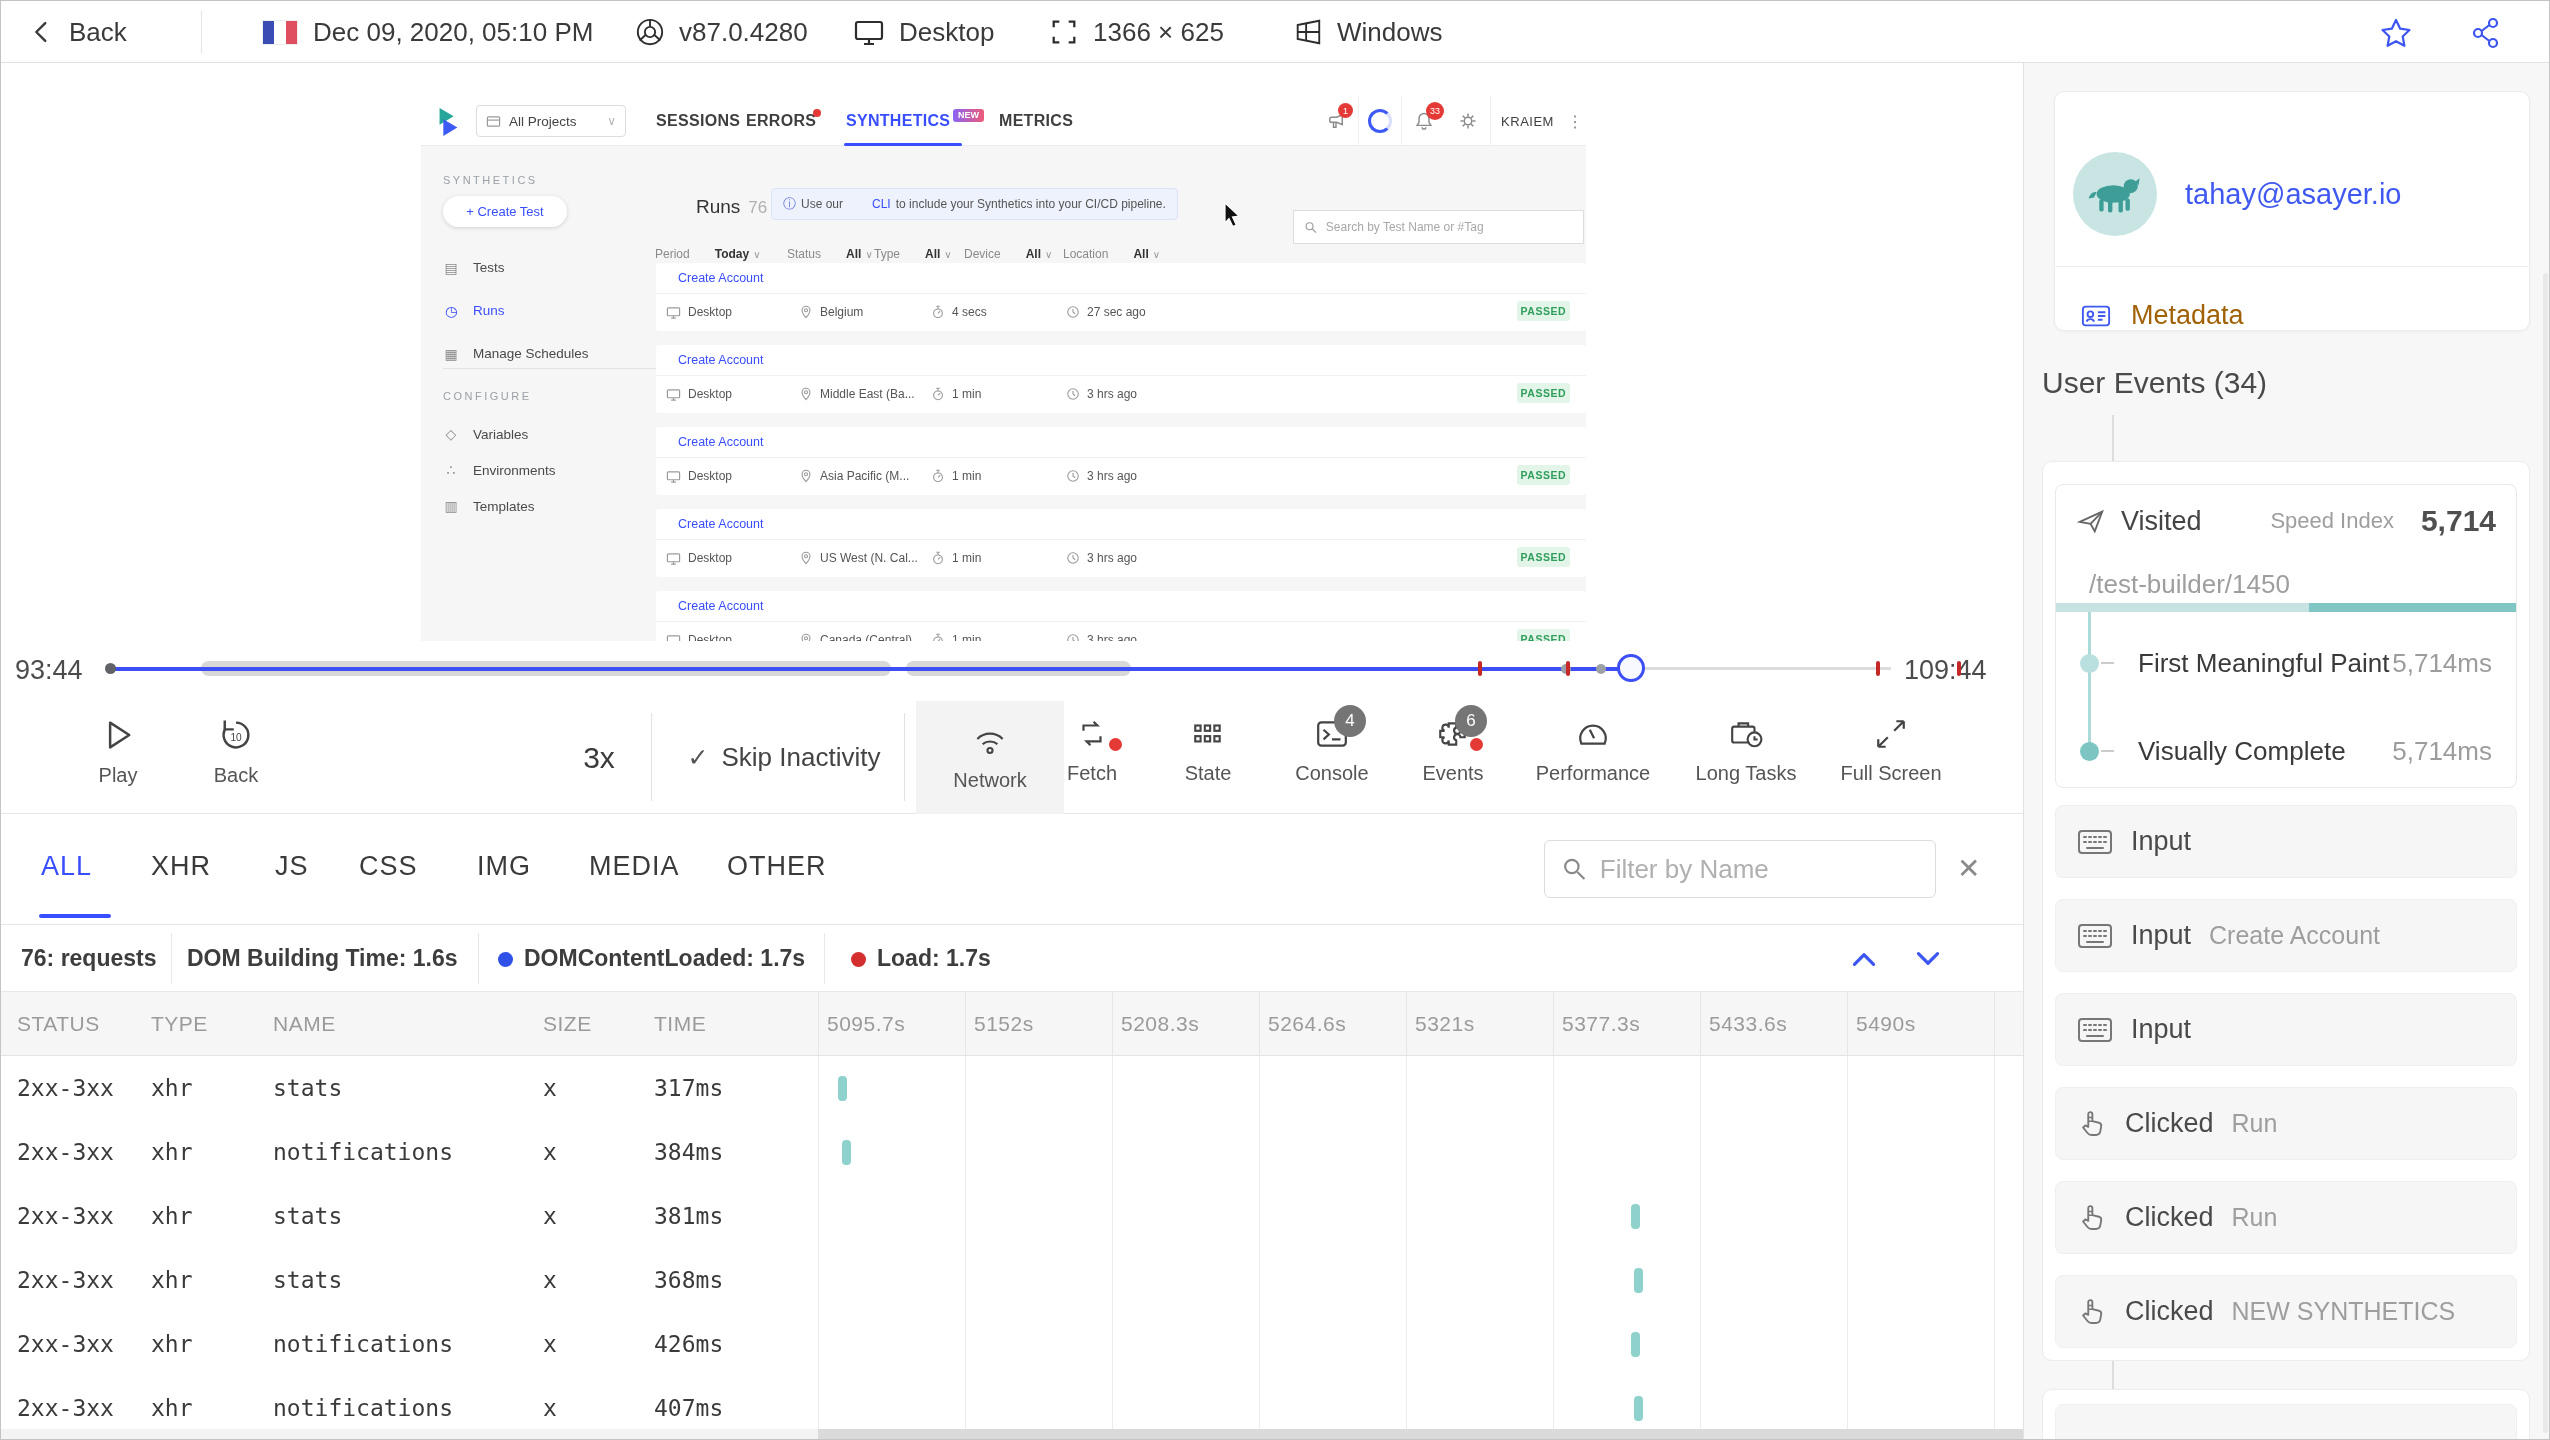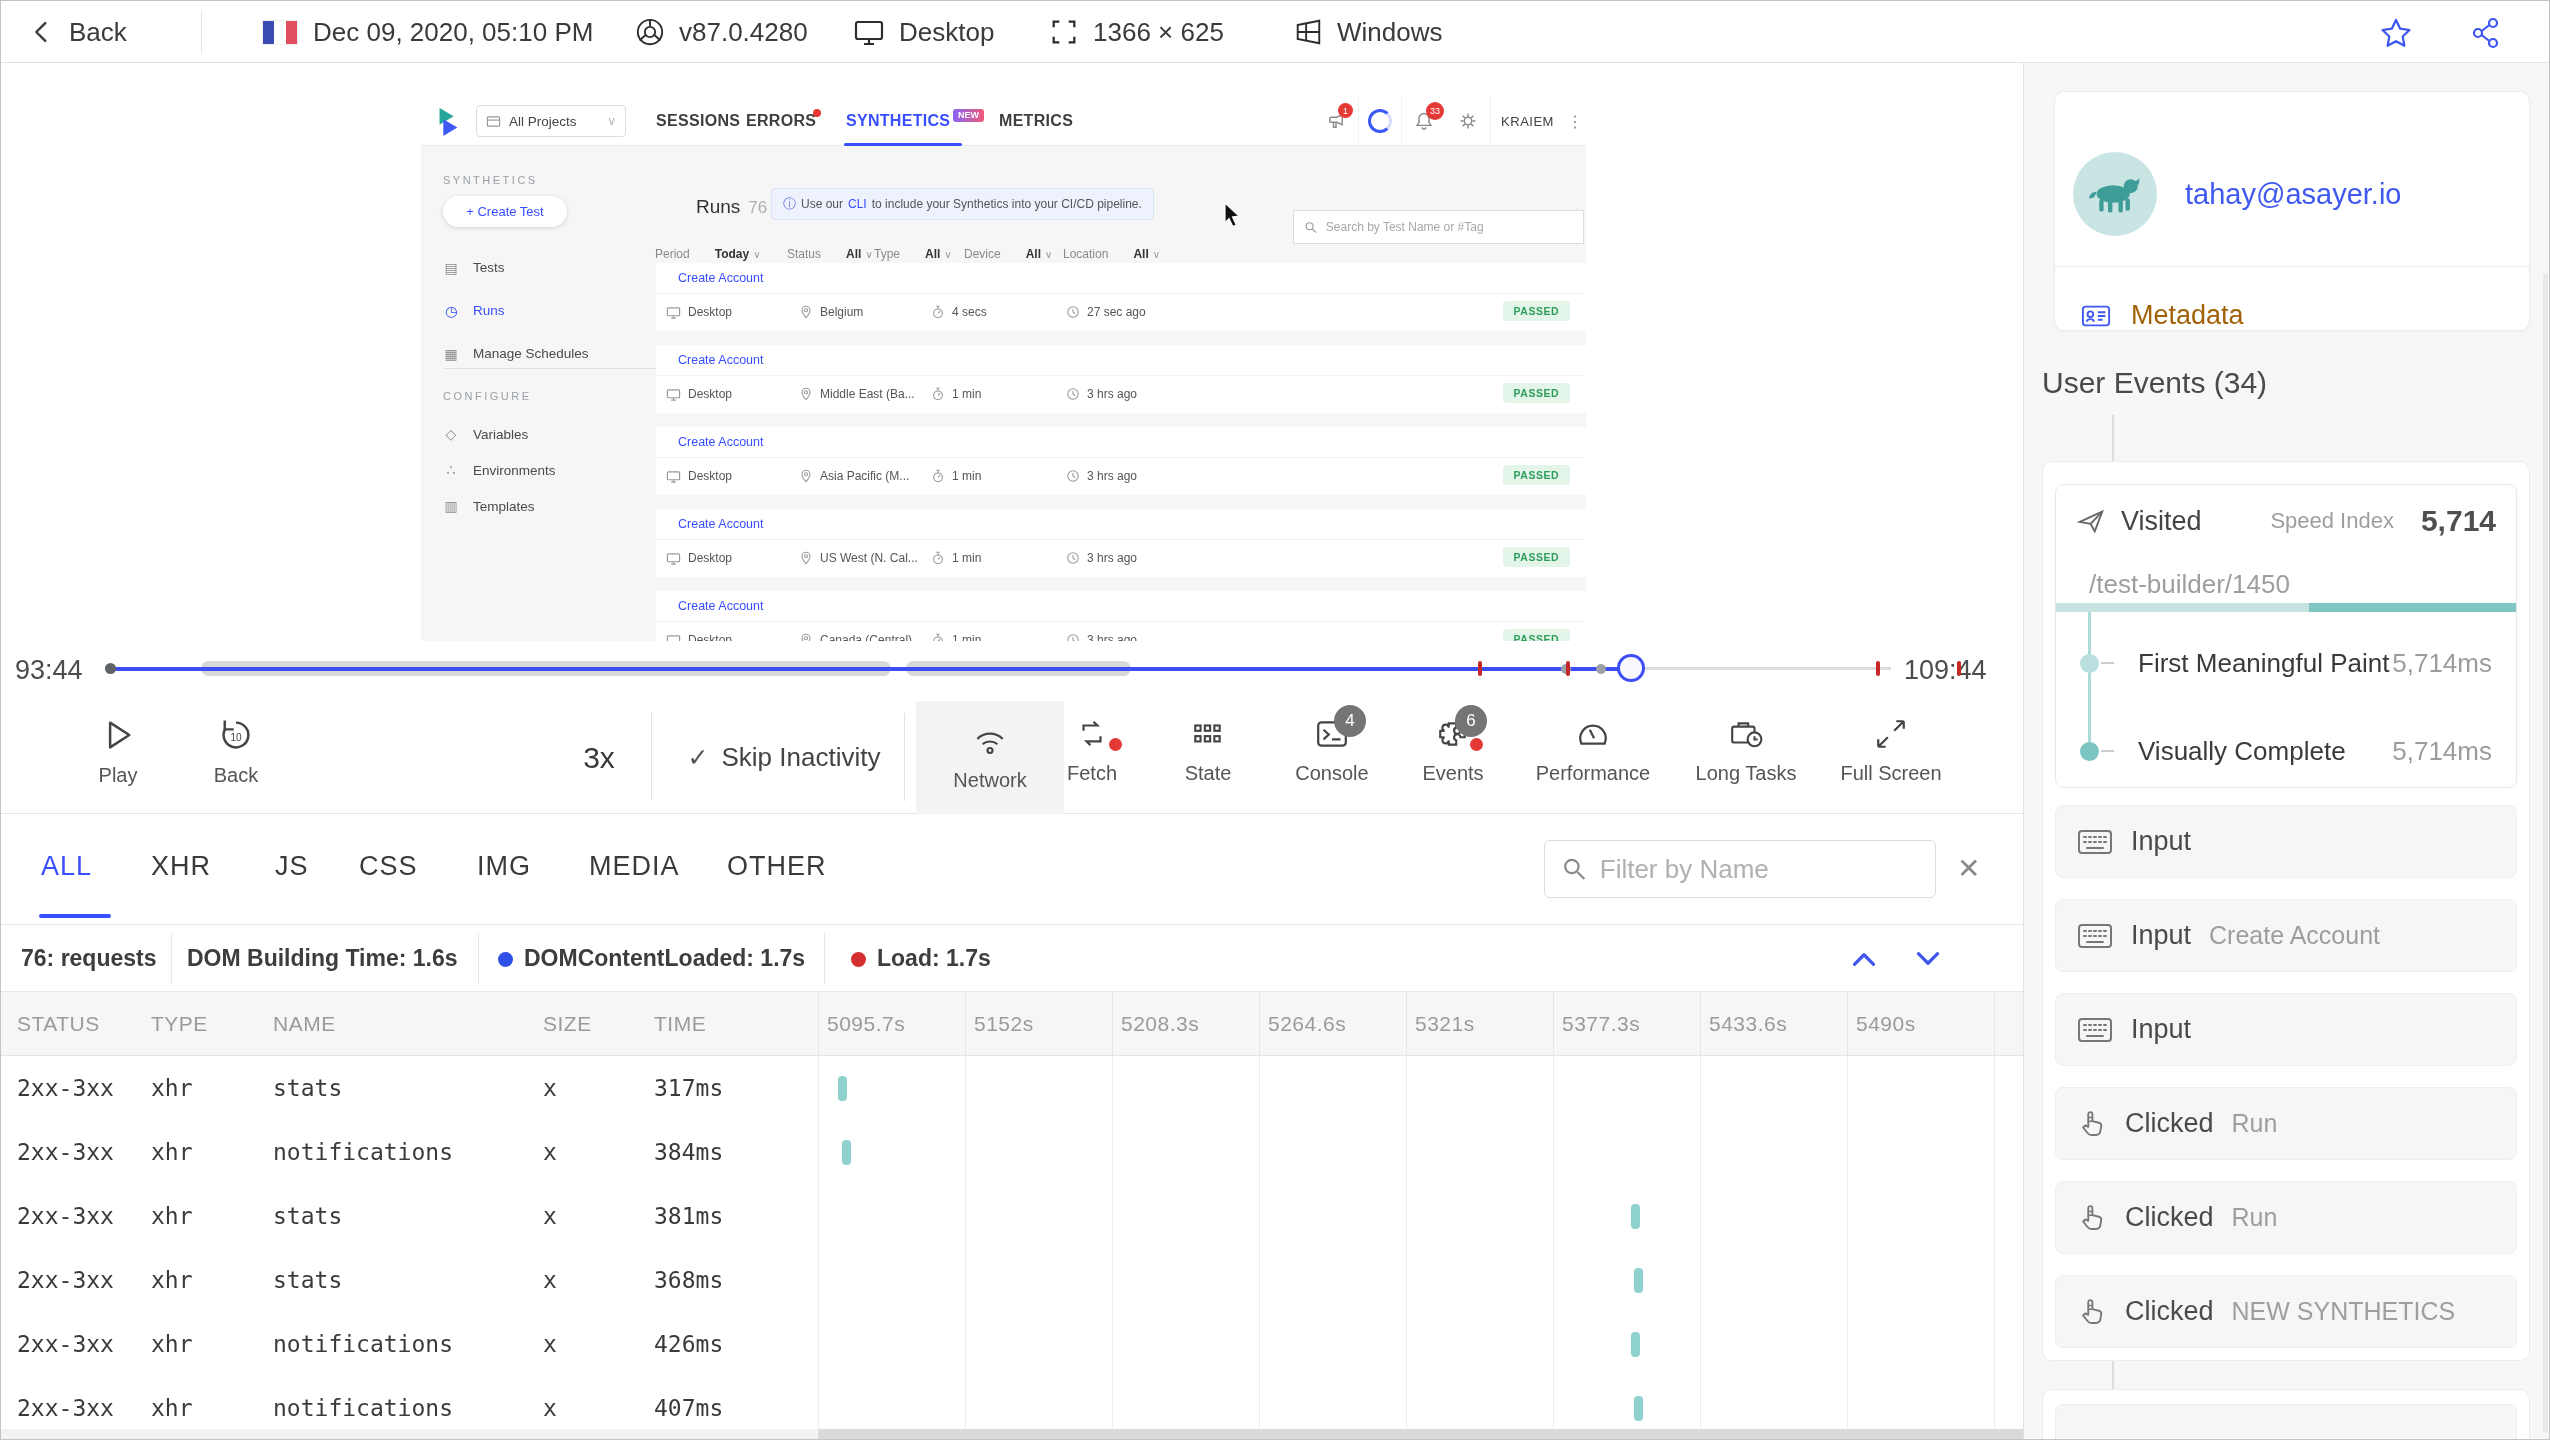--- a/index.html
+++ b/index.html
@@ -46,35 +46,35 @@
   .s-ic { width:16px; font-family:"DejaVu Sans",sans-serif; font-size:14px; color:#8a8a8a; text-align:center; }
   .side-item.active .s-ic { color:#394eff; }
   .ic-tests::before{content:"▤";} .ic-runs::before{content:"◷";} .ic-schedules::before{content:"▦";}
   .ic-variables::before{content:"◇";} .ic-environments::before{content:"∴";} .ic-templates::before{content:"▥";}
   .side-div { position:absolute; left:22px; top:272px; width:216px; height:1px; background:#e2e2e2; }
 
   .runs-title { position:absolute; left:275px; top:96px; height:30px; line-height:30px; font-size:19px; font-weight:500; color:#333; }
   .runs-count { font-size:17px; color:#b0b0b0; font-weight:400; margin-left:8px; }
   .banner { position:absolute; left:350px; top:92px; height:32px; background:#eef2fc; border:1px solid #dbe3f8; border-radius:4px; display:flex; align-items:center; gap:5px; padding:0 11px; font-size:12px; color:#555; }
   .banner .info { color:#6b7bd6; font-size:13px; }
-  .banner .cli { color:#394eff; }
+  .banner .cli { color:#394eff;margin-left:24px; }
   .filters { position:absolute; left:0; top:145px; width:1165px; height:26px; }
   .f-pair { position:absolute; top:0; height:26px; line-height:26px; font-size:12px; color:#8a8a8a; }
   .f-val { font-weight:700; color:#333; margin-left:25px; }
   .f-chev { color:#999; font-size:10px; margin-left:4px; }
   .app-search { position:absolute; left:872px; top:114px; width:291px; height:34px; background:#fff; border:1px solid #ddd; border-radius:0; display:flex; align-items:center; gap:8px; padding:0 10px; }
   .app-search input { border:none; font-size:12px; width:100%; color:#444; font-family:"Liberation Sans",sans-serif; }
   .app-search input::placeholder { color:#a8a8a8; }
 
   .run-list { position:absolute; left:235px; top:167px; width:930px; }
   .run-card { height:68px; background:#fff; border-radius:3px; margin-bottom:14px; position:relative; }
   .rc-name { height:31px; line-height:31px; padding-left:22px; font-size:12.5px; color:#394eff; border-bottom:1px solid #f1f1f1; }
   .rc-detail { height:36px; position:relative; font-size:12px; color:#555; }
   .rc-cell { position:absolute; top:0; height:36px; display:flex; align-items:center; gap:7px; }
-  .passed { position:absolute; right:16px; top:7px; font-size:10.5px; font-weight:700; letter-spacing:.5px; color:#2e9e5b; background:#e3f4e8; border-radius:3px; padding:4px 11px; }
+  .passed { position:absolute; right:16px; top:7px; font-size:10.5px; font-weight:700; letter-spacing:.5px; color:#2e9e5b; background:#e3f4e8; border-radius:3px; padding:4px 4px; }
 
   .cursor { position:absolute; left:800px; top:105px; }
 
   
   .tl-zone { position:absolute; left:0; top:640px; width:2022px; height:60px; background:#fff; }
   .tl-label { position:absolute; top:14px; font-size:27px; color:#4c4c4c; }
   .inact { position:absolute; top:20px; height:15px; border-radius:8px; background:#d8d8d8; }
   .baseline { position:absolute; left:110px; top:26px; width:1780px; height:3px; background:#dcdcdc; }
   .played { position:absolute; left:110px; top:25.5px; width:1520px; height:4px; background:#3d4ef5; border-radius:2px; }
   .start-dot { position:absolute; left:104px; top:22px; width:11px; height:11px; border-radius:50%; background:#5f6368; }

